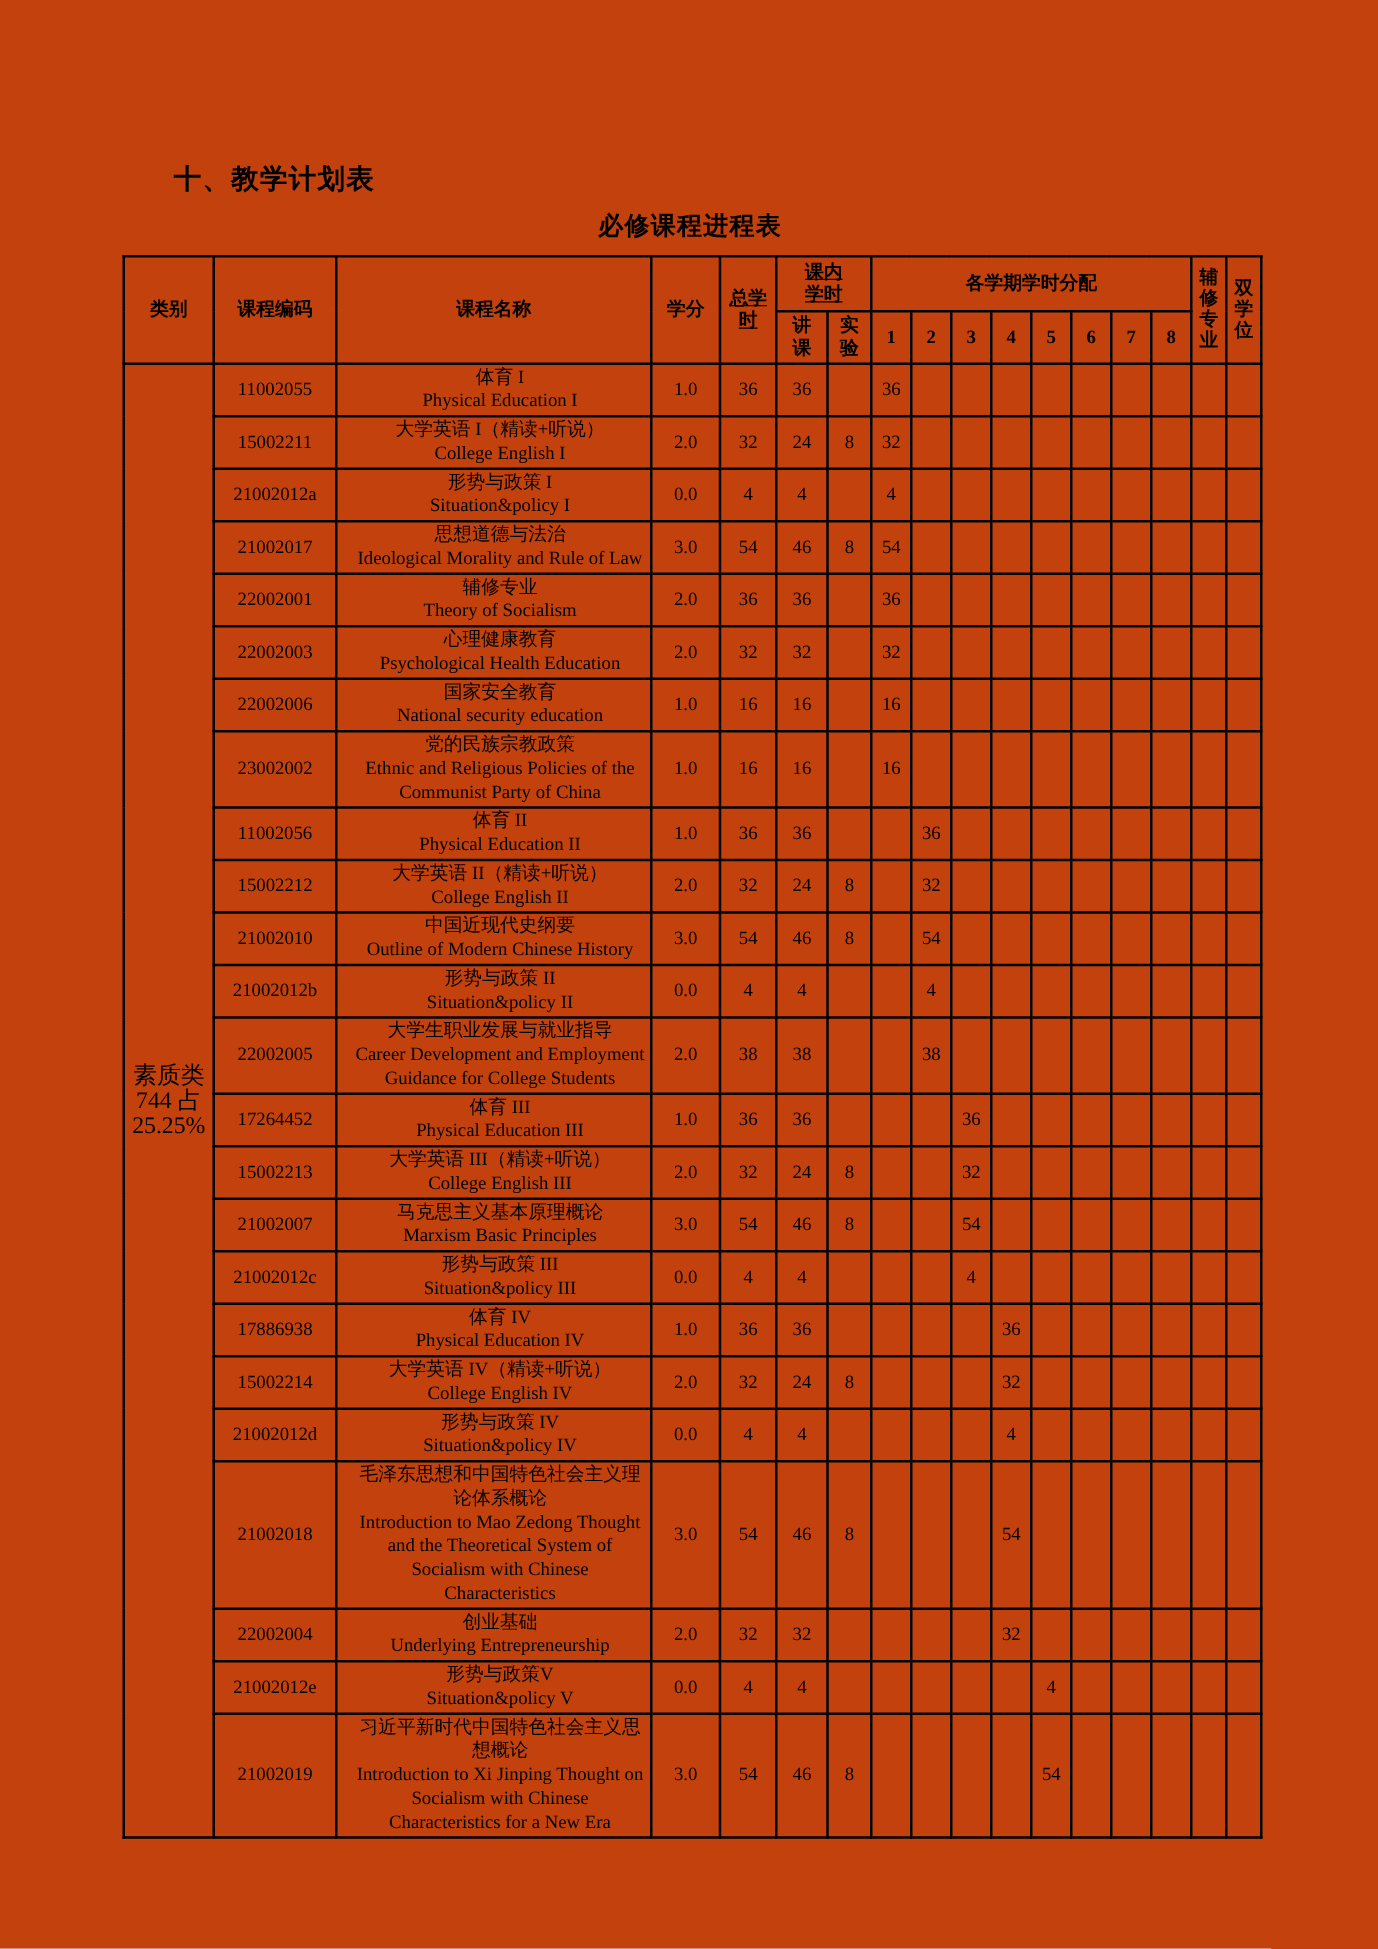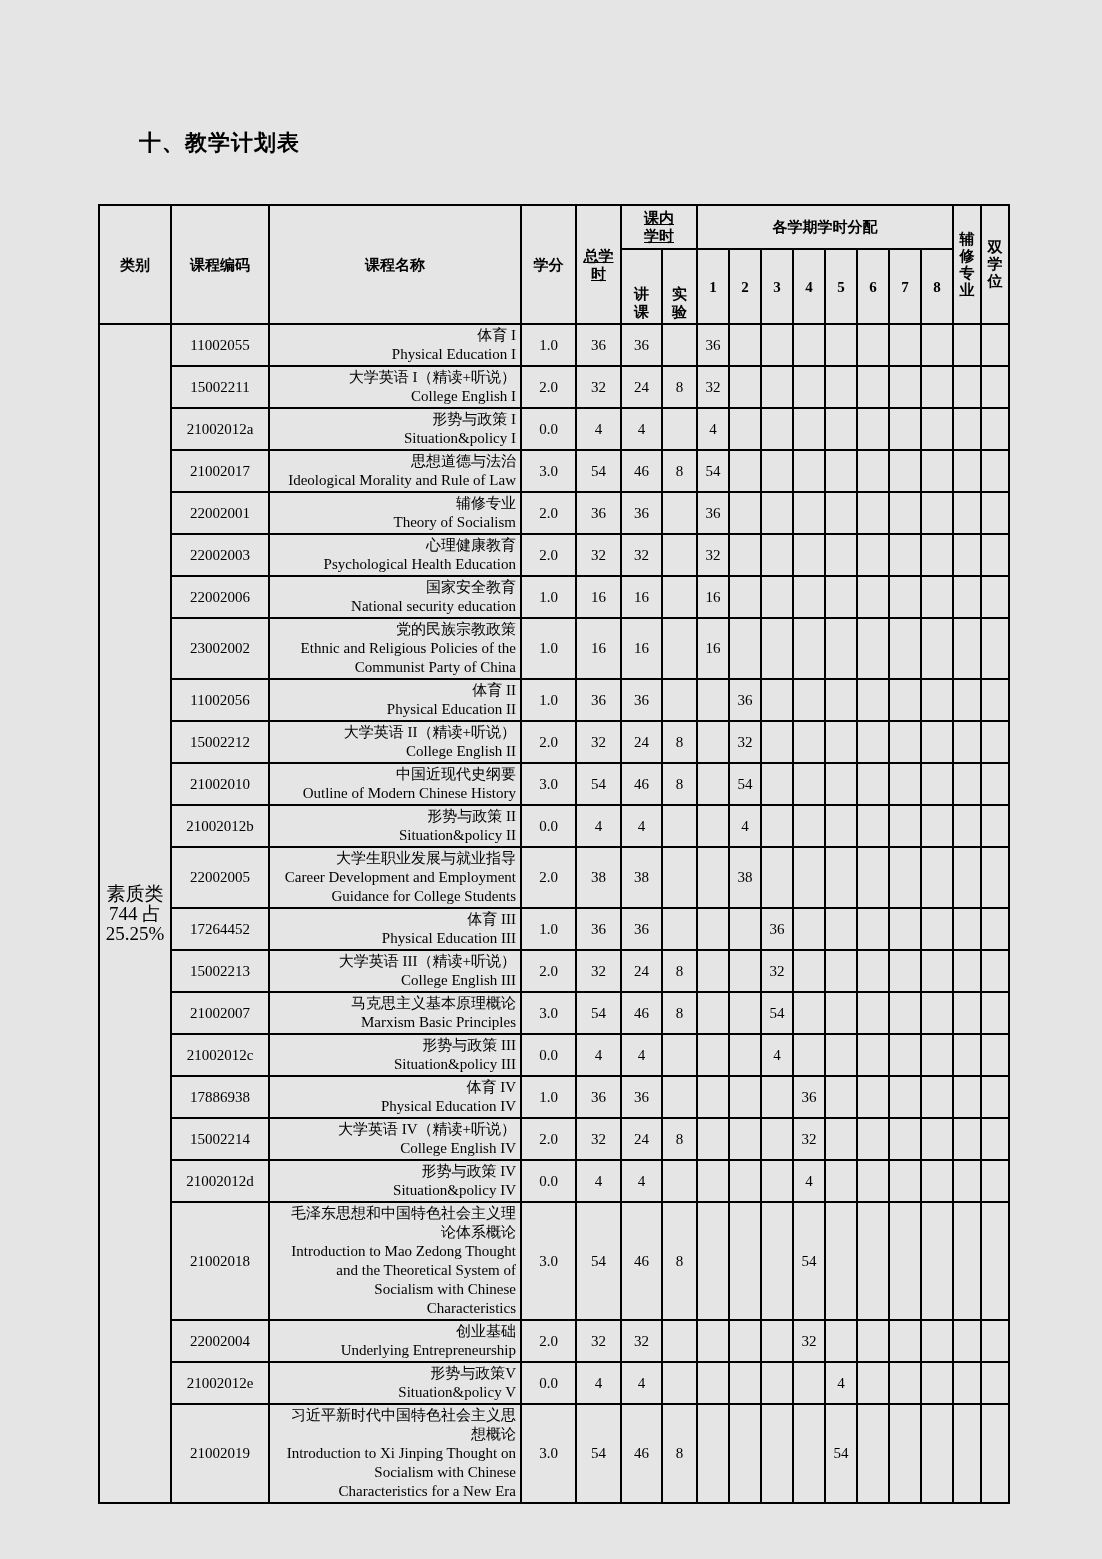--- a/index.html
+++ b/index.html
@@ -1,20 +1,20 @@
 <!DOCTYPE html>
 <html><head>
 <meta charset="utf-8">
 <style>
   html,body{margin:0;padding:0;background:#ffffff;}
   .page{
     position:relative;
     width:1102px;
     height:1559px;
-    background:#e5e5e5;
+    background:#c2410c;
     color:#000;
     font-family:"Liberation Serif","DejaVu Serif",serif;
     overflow:hidden;
   }
   .section-title{
     position:absolute;
     left:139px;
     top:128px;
     font-size:22px;
     font-weight:bold;
@@ -49,47 +49,48 @@
     font-weight:bold;
     text-align:center;
     line-height:18px;
     padding:2px 0;
   }
   .schedule thead tr.h1{height:44px;}
   .schedule thead tr.h2{height:38px;}
   .schedule tbody tr{height:40px;}
   .schedule td{text-align:center;line-height:19px;}
   td.name-cell{
-    text-align:right;
+    text-align:center;
     padding:1px 4px 1px 14px;
     line-height:19px;
   }
   .name-zh,.name-en{line-height:19px;}
   td.cat-cell{
     white-space:pre-line;
     text-align:center;
     line-height:20px;
     font-size:19px;
   }
   
   span.wrap2{display:inline-block;width:2.1em;line-height:18px;word-break:break-all;text-decoration:underline;}
-  span.wrap1{display:inline-block;width:1.1em;line-height:18px;word-break:break-all;margin-top:33px;}
+  span.wrap1{display:inline-block;width:1.1em;line-height:18px;word-break:break-all;}
   th.vert span{
     display:inline-block;
     width:1.05em;
     line-height:17px;
     word-break:break-all;
   }
 </style>
 </head>
 <body>
 
 <div class="page">
 
   <div class="section-title">十、教学计划表</div>
+  <div class="table-title">必修课程进程表</div>
 
   <table class="schedule">
     <colgroup>
       <col style="width:72px">
       <col style="width:98px">
       <col style="width:252px">
       <col style="width:55px">
       <col style="width:45px">
       <col style="width:41px">
       <col style="width:35px">

